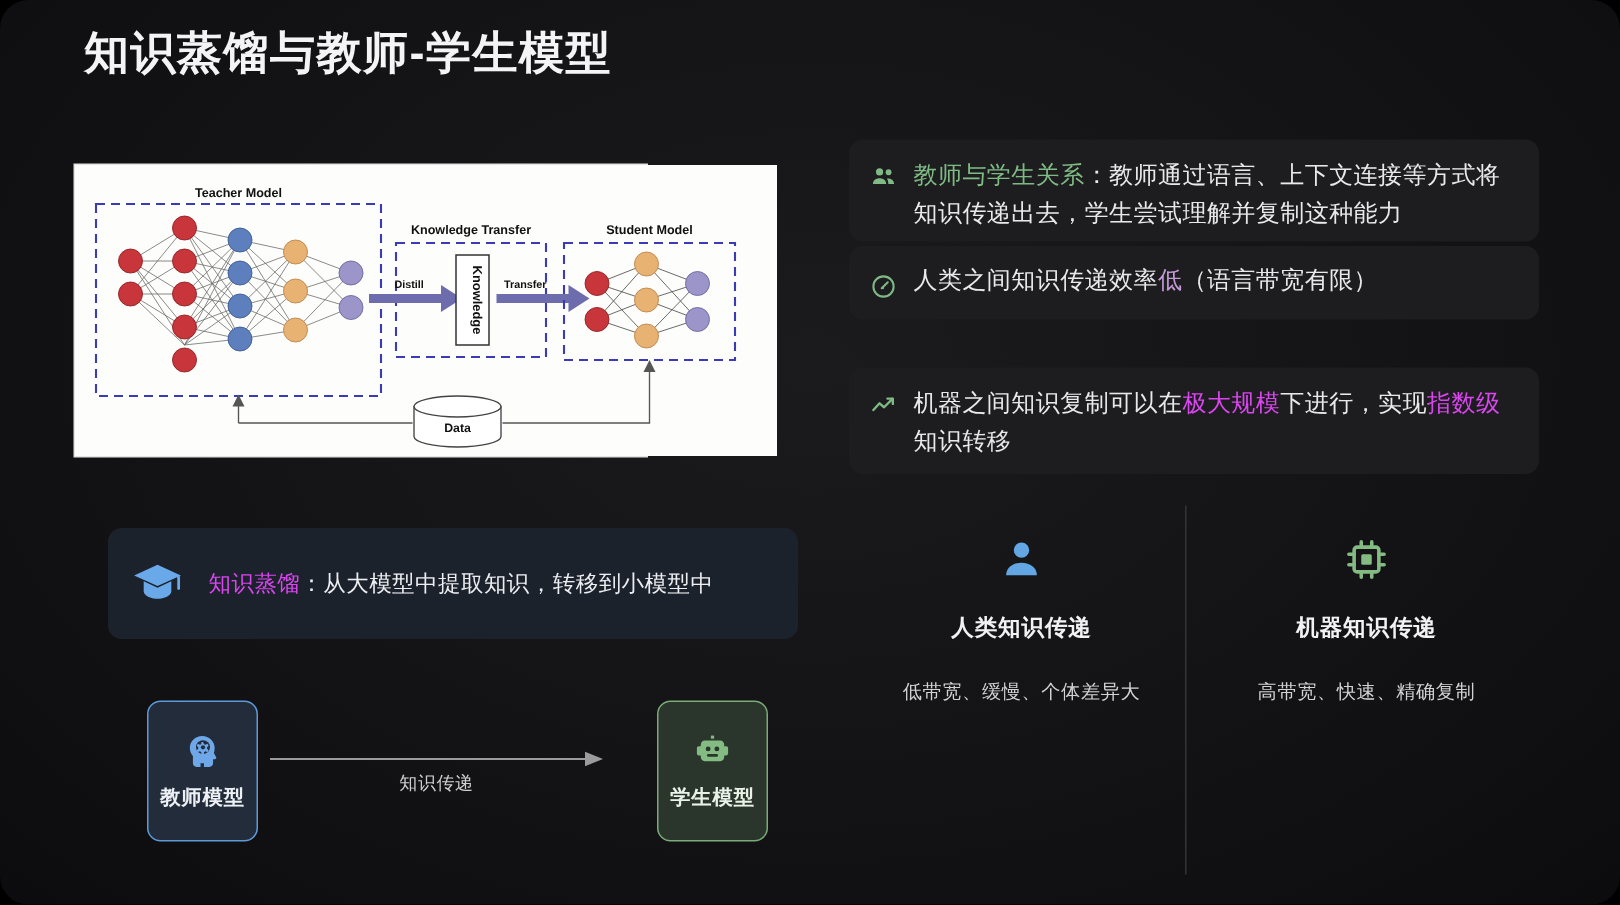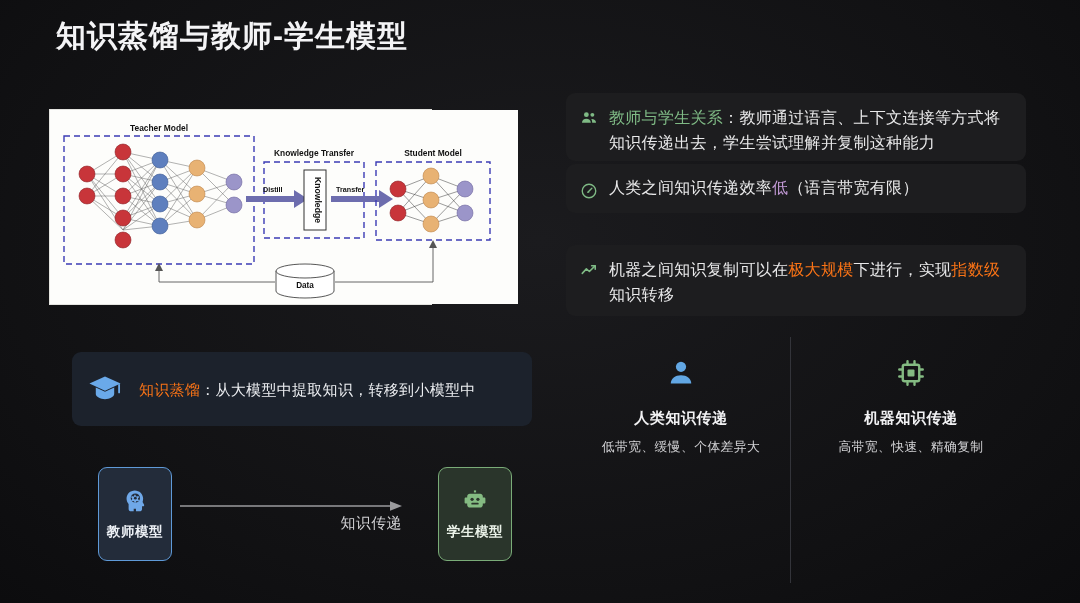--- a/index.html
+++ b/index.html
@@ -13,20 +13,21 @@
     overflow: hidden;
     font-family: "Liberation Sans", "DejaVu Sans", sans-serif;
   }
   #slide {
     position: relative;
     width: 1080px;
     height: 603px;
     background: #131315;
     background-image: radial-gradient(ellipse at 50% 40%, #1b1b1e 0%, #111113 70%, #0c0c0e 100%);
     overflow: hidden;
+    border-radius: 19px;
   }
 
   
   #title {
     position: absolute;
     left: 56px;
     top: 14px;
     font-size: 30px;
     font-weight: bold;
     color: #f4f4f6;
@@ -71,21 +72,21 @@
   }
   #card-1 .info-icon { margin-top: 0; }
   .info-text {
     font-size: 16px;
     line-height: 24.5px;
     color: #e9e9ea;
     letter-spacing: 0.3px;
   }
   .hl-green { color: #7fba85; }
   .hl-purple { color: #c39ad6; }
-  .hl-blue { color: #f97316; }
+  .hl-blue { color: #d946ef; }
 
   
   #kd-card {
     position: absolute;
     left: 56px;
     top: 352px;
     width: 460px;
     height: 74px;
     background: #1c222c;
     border-radius: 9px;
@@ -158,22 +159,22 @@
     top: 38px;
     width: 222px;
     height: 12px;
     color: #9b9b9e;
   }
   #flow-arrow-label {
     position: absolute;
     left: 124px;
     top: 52px;
     width: 222px;
-    text-align: right;
-    font-size: 15px;
+    text-align: center;
+    font-size: 12px;
     color: #cfcfd2;
     letter-spacing: 0.4px;
   }
 
   
   #compare {
     position: absolute;
     left: 566px;
     top: 352px;
     width: 460px;
@@ -199,21 +200,21 @@
   .compare-col.human .compare-icon { color: #62a7e4; }
   .compare-col.machine .compare-icon { color: #84bb82; }
   .compare-title {
     margin-top: 21px;
     font-size: 15px;
     font-weight: bold;
     color: #f2f2f4;
     letter-spacing: 0.6px;
   }
   .compare-sub {
-    margin-top: 11px;
+    margin-top: 25px;
     font-size: 12.8px;
     color: #d2d2d5;
     letter-spacing: 0.4px;
   }
 </style>
 </head>
 <body>
 
 <div id="slide">
 

